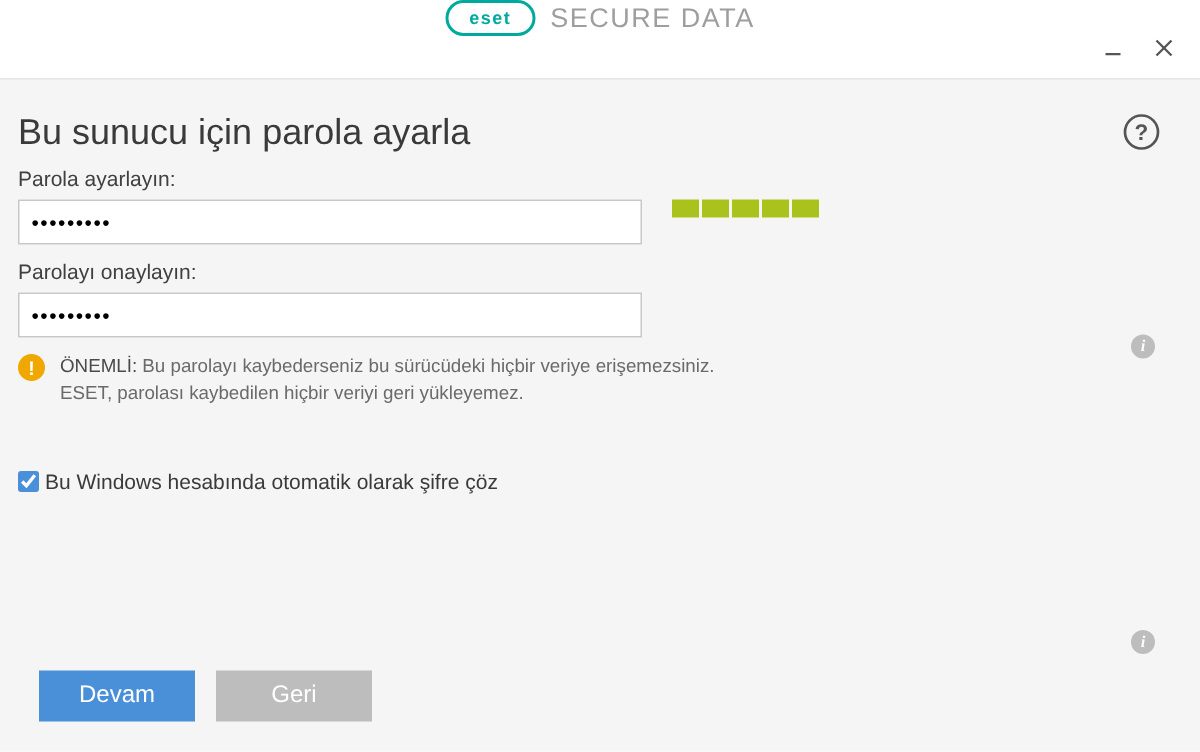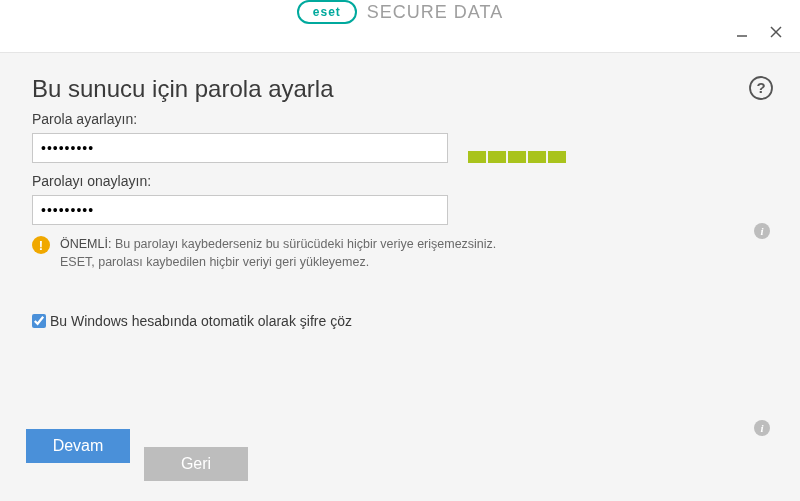--- a/index.html
+++ b/index.html
@@ -53,21 +53,21 @@
   .win-btn {
     width: 16px; height: 16px;
     display: flex; align-items: center; justify-content: center;
     cursor: pointer;
     color: #555;
   }
   .content {
     background: #f5f5f5;
     border-top: 1px solid #e5e5e5;
     height: calc(501px - 52px);
-    padding: 22px 26px 18px 32px;
+    padding: 22px 26px 18px 12px;
     position: relative;
   }
   .header-row {
     display: flex;
     align-items: flex-start;
   }
   h1.page-title {
     font-size: 24px;
     font-weight: 400;
     color: #3a3a3a;
@@ -78,21 +78,21 @@
     width: 26px; height: 26px;
     cursor: pointer;
   }
   .subtitle {
     font-size: 13px;
     color: #6a6a6a;
     margin-bottom: 34px;
   }
   .field-row {
     display: flex;
-    align-items: flex-end;
+    align-items: flex-start;
     gap: 20px;
     margin-bottom: 10px;
   }
   .field-block { flex: 0 0 auto; }
   label.field-label {
     display: block;
     font-size: 14px;
     color: #404040;
     margin-bottom: 6px;
   }
@@ -170,21 +170,21 @@
   }
   .btn {
     min-width: 104px;
     height: 34px;
     border: none;
     font-size: 16px;
     cursor: pointer;
     color: #fff;
   }
   .btn.primary { background: #4a90d9; }
-  .btn.secondary { background: #bdbdbd; margin-top: 18px; }
+  .btn.secondary { background: #bdbdbd; }
   .right-info-1 { position: absolute; right: 30px; top: 170px; }
   .right-info-2 { position: absolute; right: 30px; top: 367px; }
 </style>
 </head>
 <body>
 
 <div class="titlebar">
   <div class="logo-badge">
     <span class="eset-mark">eset</span>
     <span class="product-name">SECURE DATA</span>

